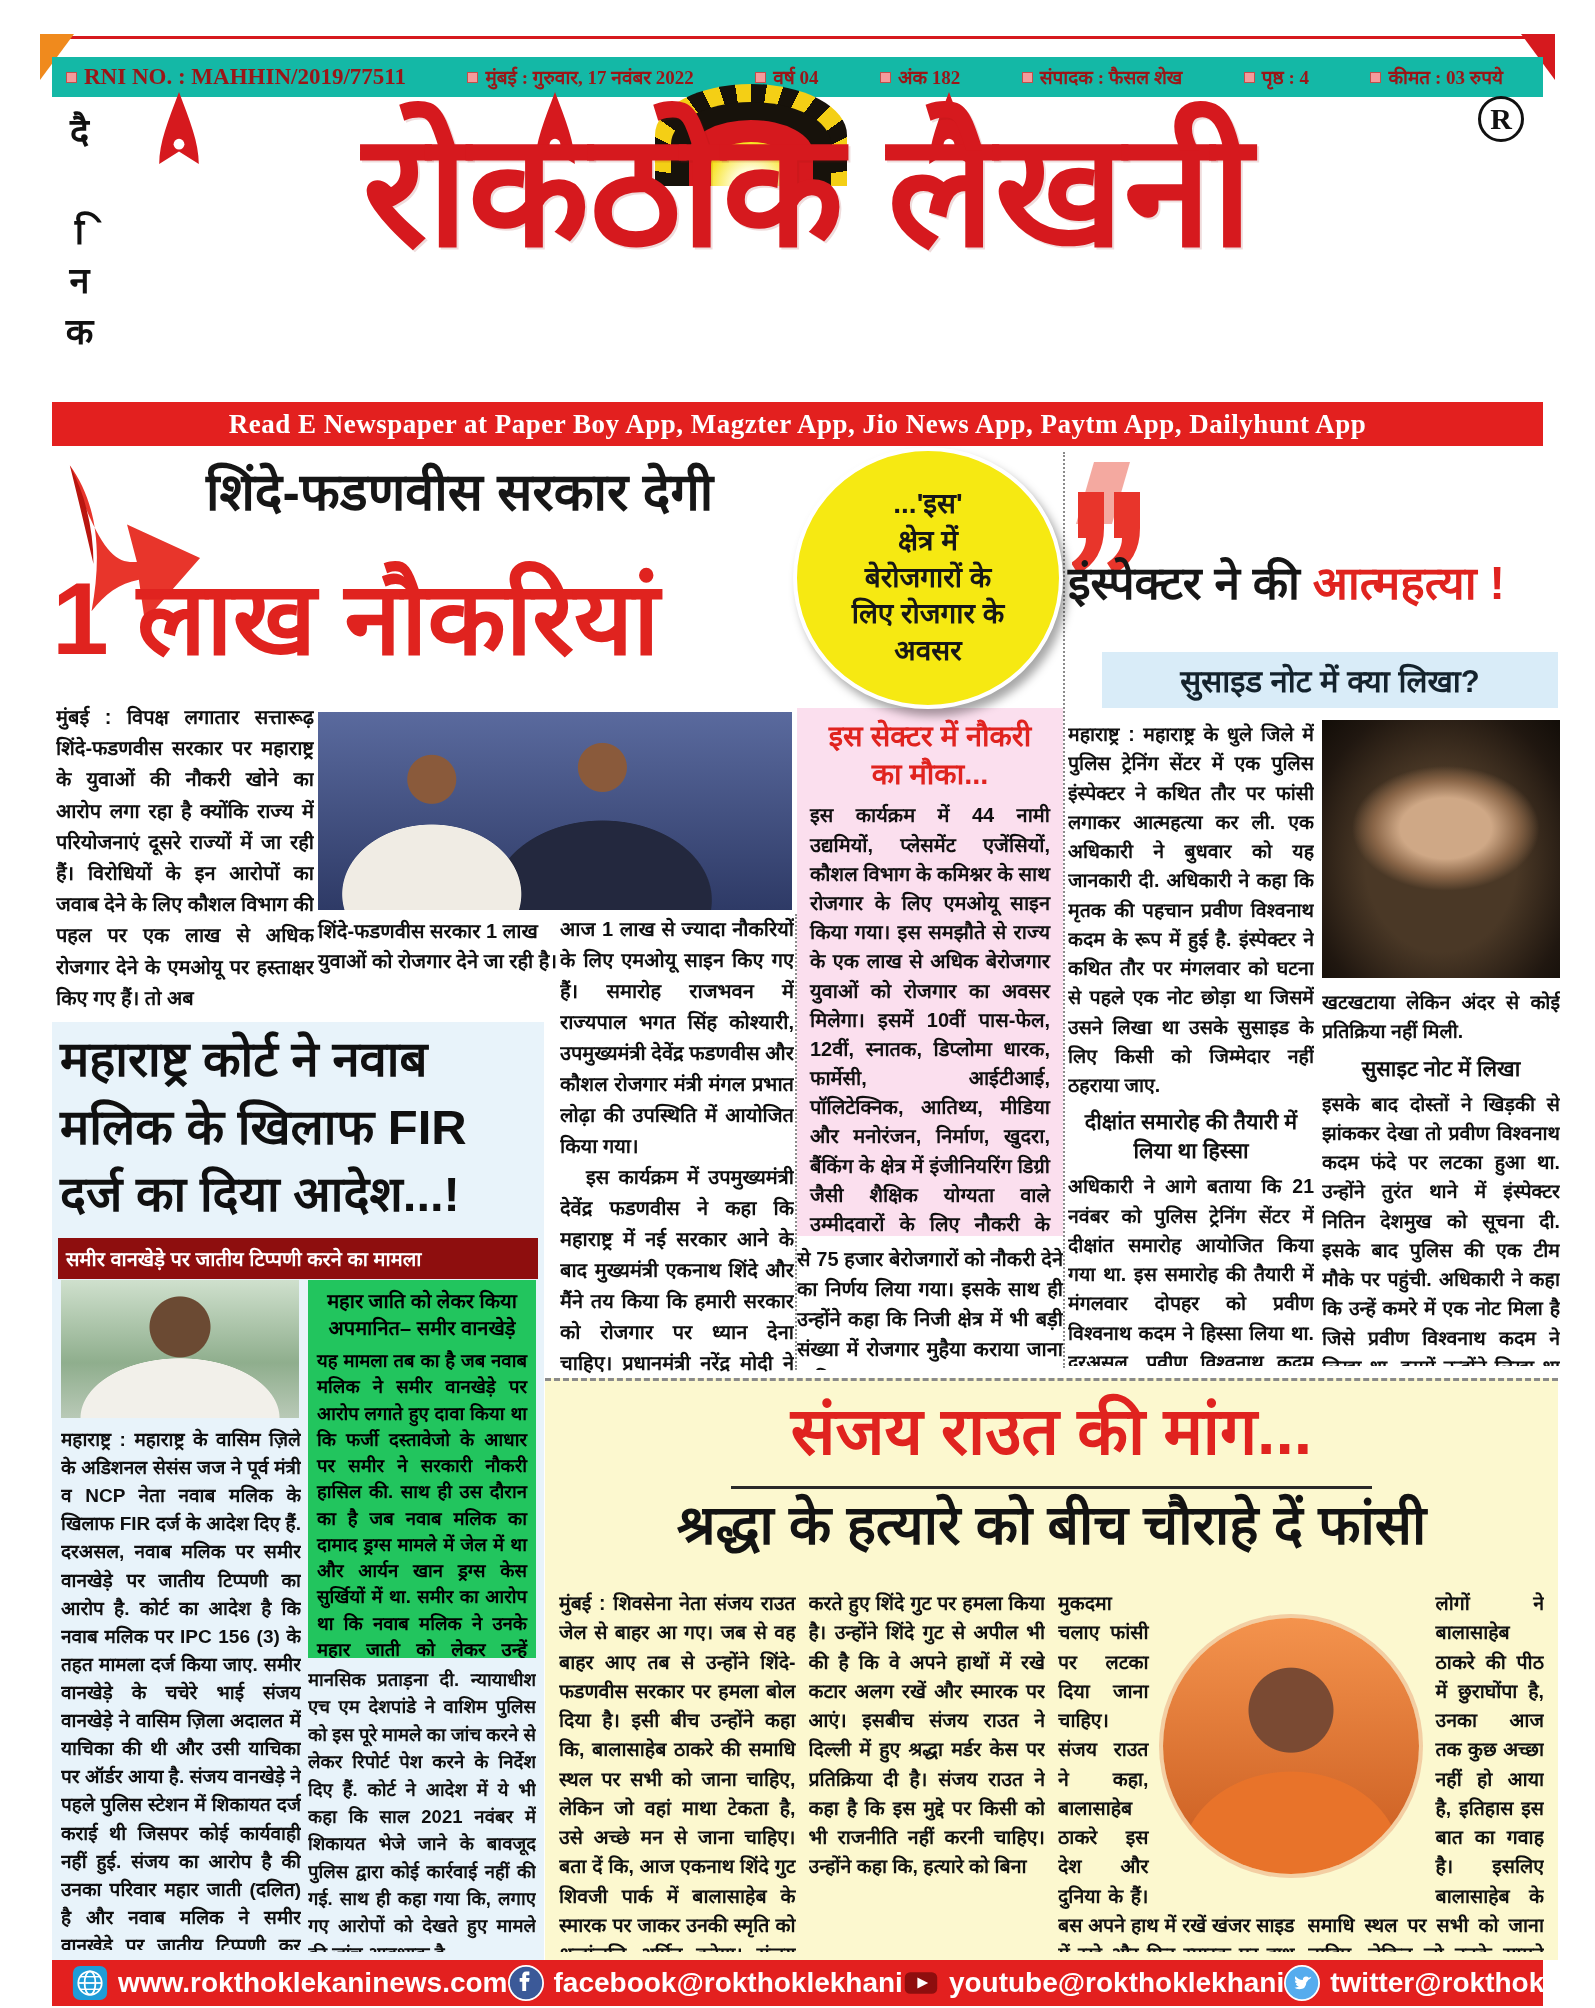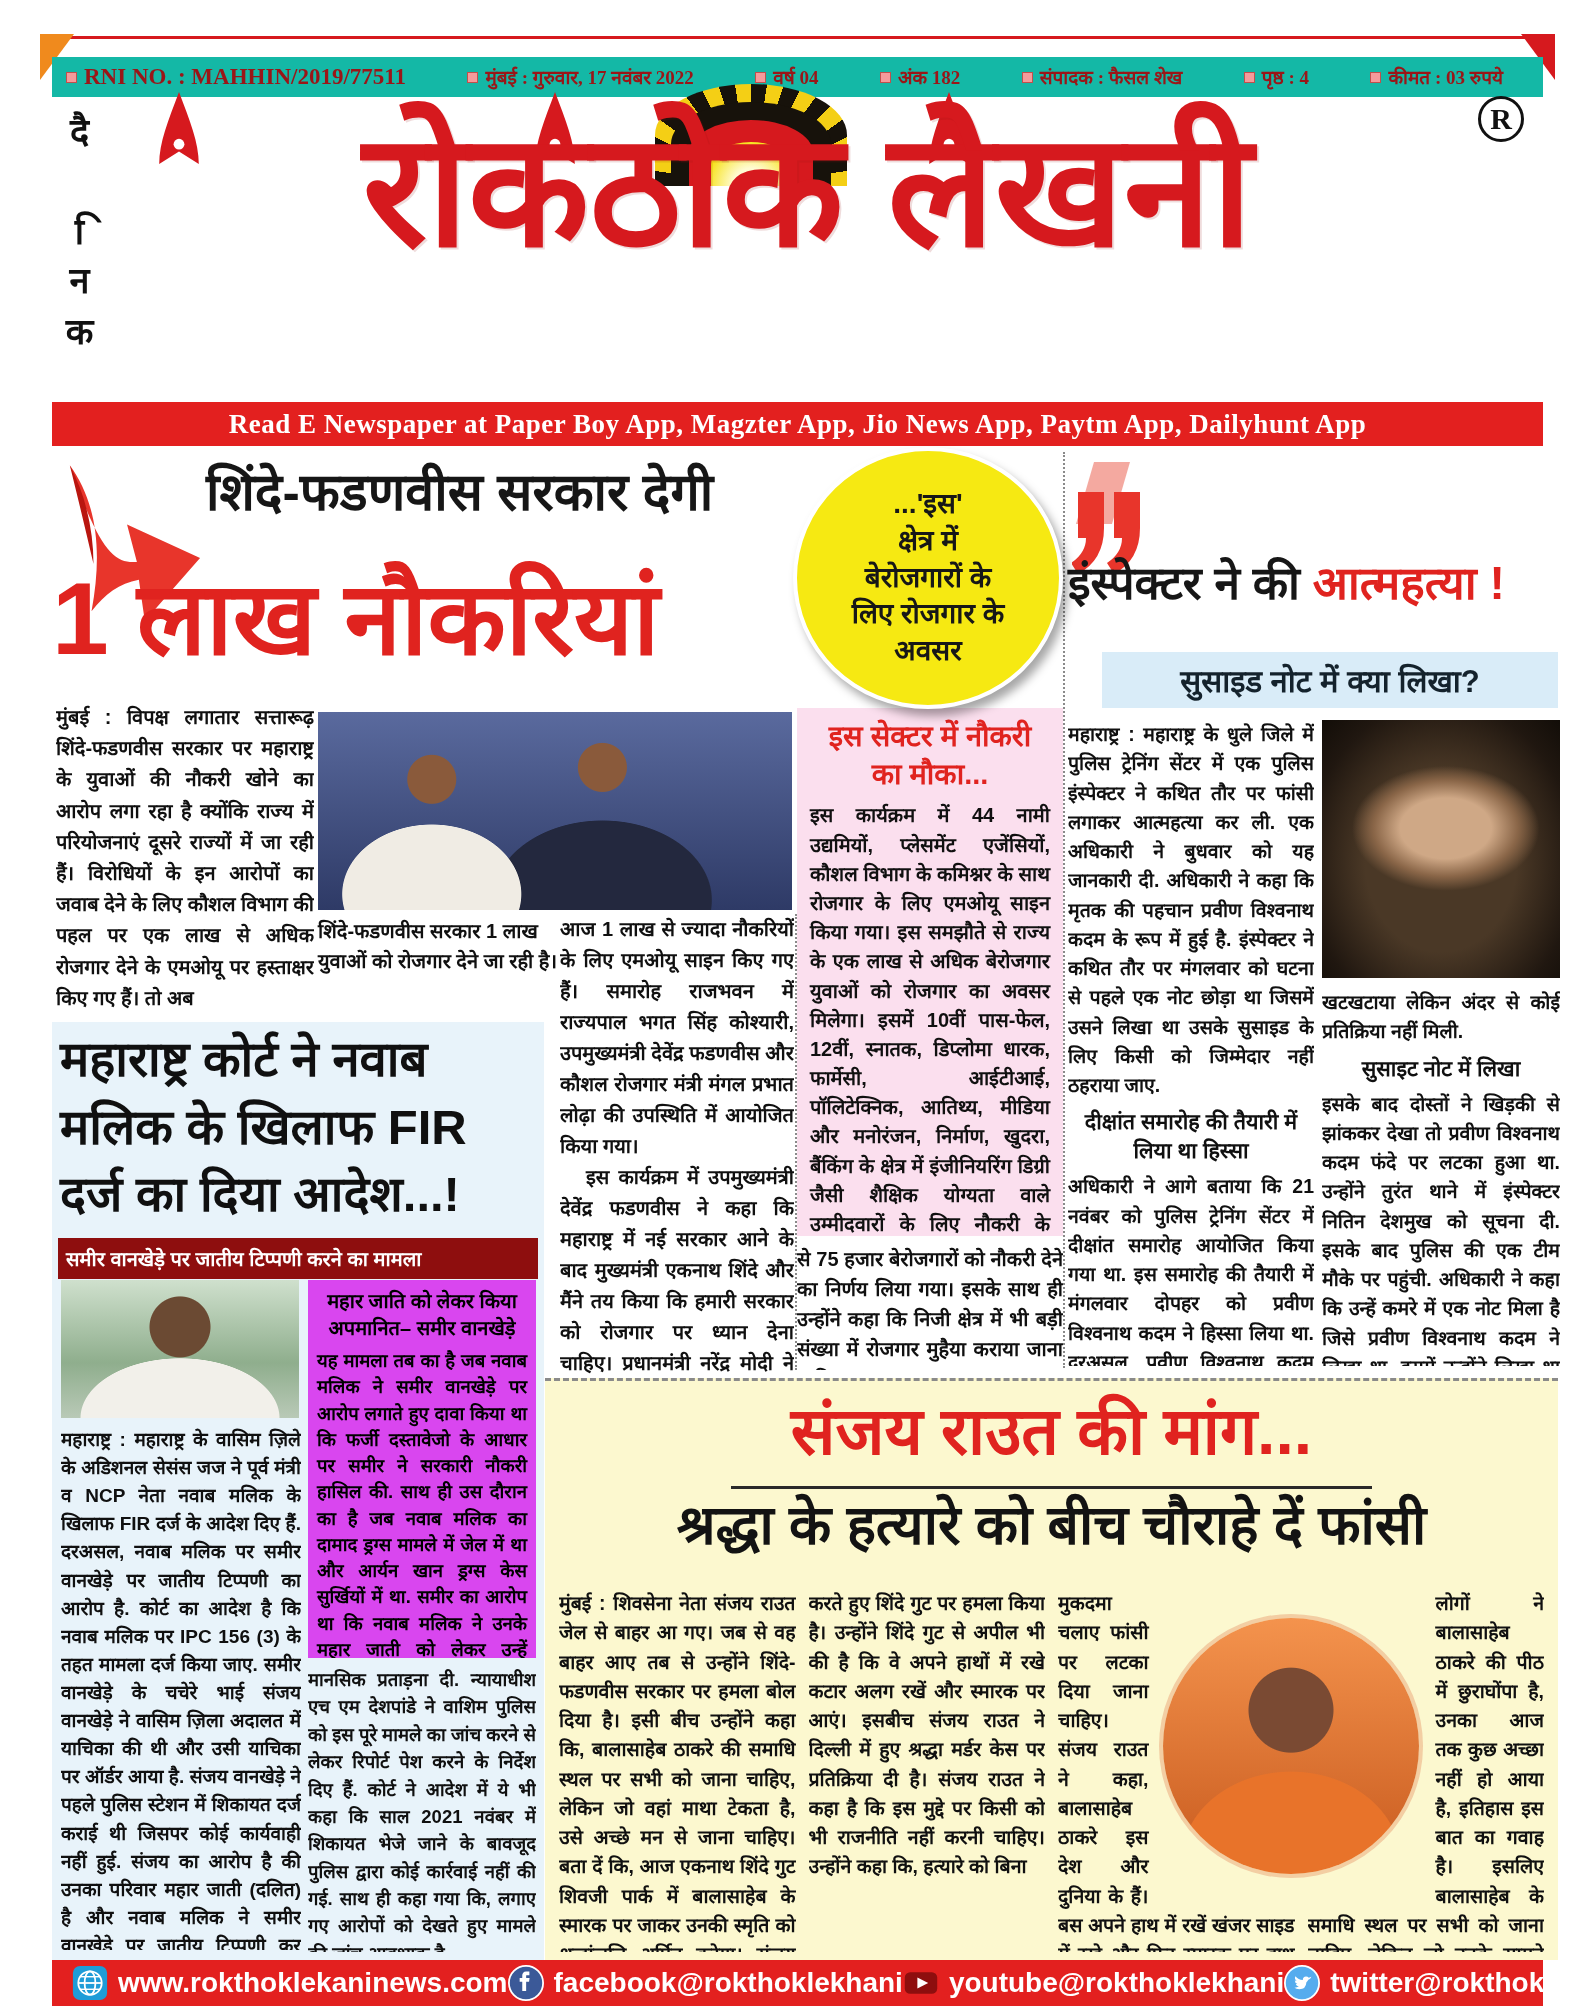--- a/index.html
+++ b/index.html
@@ -95,21 +95,21 @@
   
   .fir { position:absolute; left:52px; top:1022px; width:492px; height:938px; background:#e8f3fa; }
   .fir-head { position:absolute; left:8px; top:4px; width:476px; font-size:49px; line-height:1.38; font-weight:900; color:#101010; }
   .fir-strap { position:absolute; left:6px; top:216px; width:480px; background:#8e0e0e; color:#fff;
                font-size:20px; font-weight:800; padding:7px 8px; white-space:nowrap; }
   .photo-malik { position:absolute; left:9px; top:258px; width:238px; height:138px;
             background:radial-gradient(circle at 50% 34%, #6b4a33 0 30px, transparent 31px),
                        radial-gradient(ellipse 100px 60px at 50% 100%, #f2f0ea 0 99%, transparent 100%),
                        linear-gradient(180deg,#cfe0cd,#8fae8d 60%, #b9c9b7); }
   .fir-col1 { position:absolute; left:9px; top:404px; width:240px; height:524px; font-size:19px; line-height:1.48; }
-  .fir-box { position:absolute; left:256px; top:258px; width:228px; height:378px; background:#d946ef; padding:8px 9px; }
+  .fir-box { position:absolute; left:256px; top:258px; width:228px; height:378px; background:#22c55e; padding:8px 9px; }
   .fir-box .btitle { text-align:center; font-weight:900; font-size:20px; line-height:1.35; margin-bottom:6px; }
   .fir-box .bbody { font-weight:700; font-size:18.5px; line-height:1.42; text-align:justify; }
   .fir-col2 { position:absolute; left:256px; top:644px; width:228px; height:286px; font-size:18.5px; line-height:1.48; }
 
   
   .raut { position:absolute; left:545px; top:1378px; width:1013px; height:582px; background:#fcf8cf;
           border-top:3px dashed #8a8a8a; }
   .raut-title { text-align:center; margin-top:6px; }
   .raut-title span { display:inline-block; font-size:66px; font-weight:900; color:#e0231f;
                      border-bottom:3px solid #2a2a2a; padding:0 60px 10px; line-height:1.35; }

